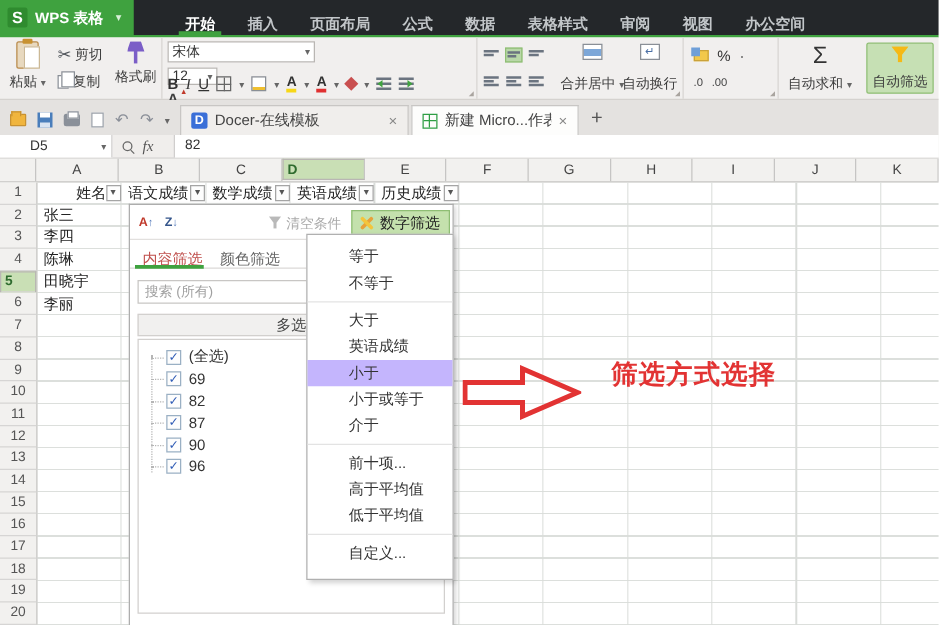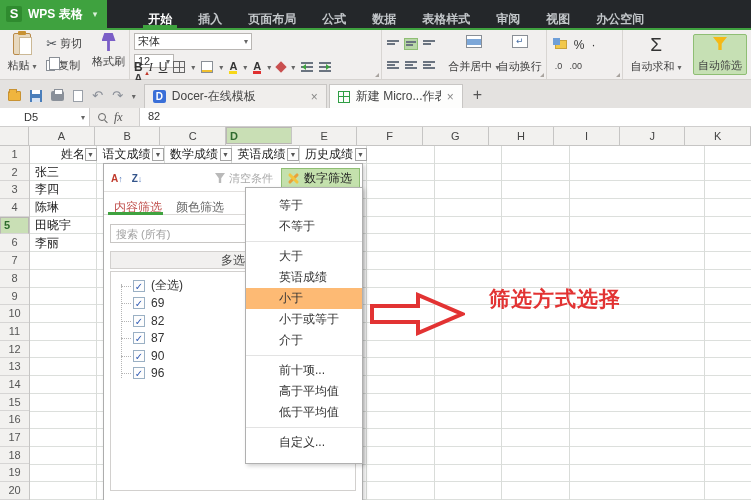--- a/index.html
+++ b/index.html
@@ -146,21 +146,21 @@
   .fp-multi { position:absolute; left:6px; top:87px; width:246px; height:18px; background:#f1f0ef; border:1px solid #d2d0ce; text-align:center; font-size:12px; color:#444; line-height:17px; }
   .fp-list { position:absolute; left:6px; top:107px; width:246px; height:220px; border:1px solid #d2d0ce; background:#fff; padding:5px 0 0 8px; }
   .fp-item { display:flex; align-items:center; gap:6px; height:17.5px; font-size:12px; color:#333; position:relative; padding-left:14px; }
   .fp-item::before { content:""; position:absolute; left:2px; top:50%; width:10px; border-top:1px dotted #b5b5b5; }
   .fp-tree { position:absolute; left:10px; top:12px; bottom:112px; border-left:1px dotted #b5b5b5; }
   .i-chk { display:inline-block; width:12px; height:12px; background:#fdfdfd; border:1px solid #9ab0c4; color:#2f5bb5; font-size:10px; font-weight:bold; line-height:11px; text-align:center; flex:0 0 auto; }
 
   
   #submenu { position:absolute; left:245px; top:187px; width:118px; height:277px; background:#fff; border:1px solid #b0b0b0; box-shadow:2px 2px 4px rgba(0,0,0,.18); padding-top:7px; }
   .sm-item { height:21px; line-height:21px; padding-left:33px; font-size:12px; color:#333; white-space:nowrap; }
-  .sm-item.hl { background:#fdba74; }
+  .sm-item.hl { background:#c4b5fd; }
   .sm-sep { border-top:1px solid #e3e3e3; margin:4px 0; }
 
   
   #arrow { position:absolute; left:370px; top:292px; }
   #ann-text { position:absolute; left:489px; top:285px; font-size:21px; font-weight:bold; letter-spacing:1px; white-space:nowrap; }
 </style>
 </head>
 <body>
 
 <div id="menubar">

